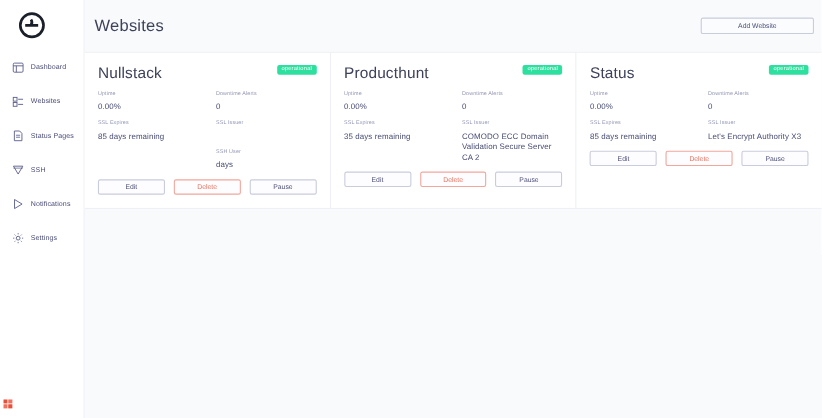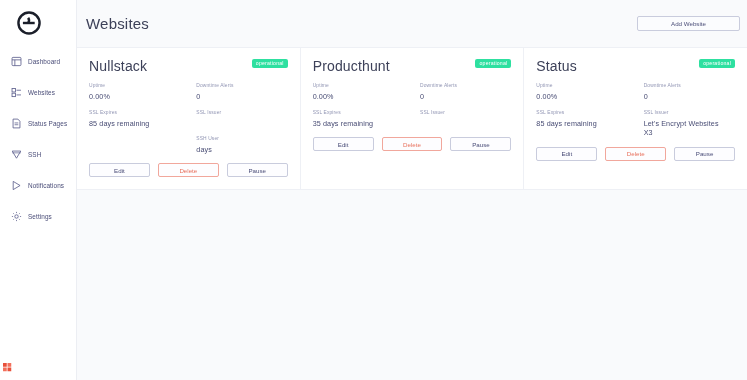--- a/index.html
+++ b/index.html
@@ -273,20 +273,21 @@
               <div class="f-value">35 days remaining</div>
             </div>
           </div>
           <div class="col">
             <div class="field">
               <div class="f-label">Downtime Alerts</div>
               <div class="f-value">0</div>
             </div>
             <div class="field">
               <div class="f-label">SSL Issuer</div>
+              <div class="f-value">COMODO ECC Domain Validation Secure Server CA 2</div>
             </div>
           </div>
         </div>
         <div class="btn-row">
           <button class="btn">Edit</button>
           <button class="btn danger">Delete</button>
           <button class="btn">Pause</button>
         </div>
       </div>
 
@@ -306,21 +307,21 @@
               <div class="f-value">85 days remaining</div>
             </div>
           </div>
           <div class="col">
             <div class="field">
               <div class="f-label">Downtime Alerts</div>
               <div class="f-value">0</div>
             </div>
             <div class="field">
               <div class="f-label">SSL Issuer</div>
-              <div class="f-value">Let's Encrypt Websites X3</div>
+              <div class="f-value">Let's Encrypt Authority X3</div>
             </div>
           </div>
         </div>
         <div class="btn-row">
           <button class="btn">Edit</button>
           <button class="btn danger">Delete</button>
           <button class="btn">Pause</button>
         </div>
       </div>
 

